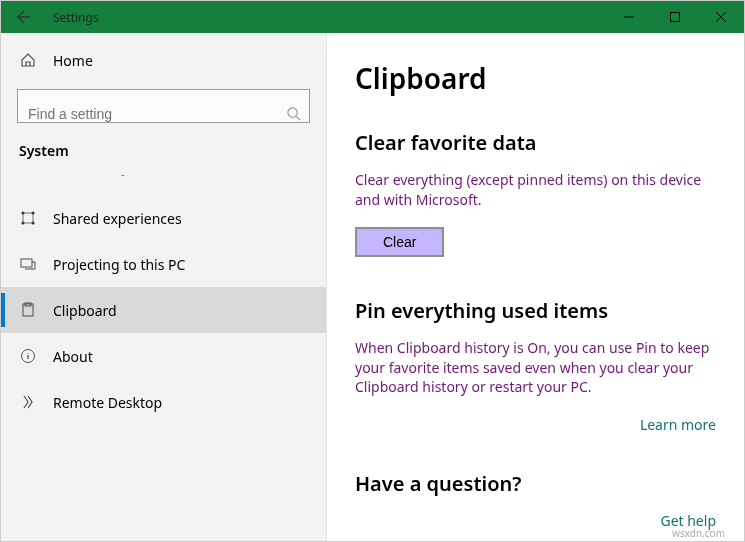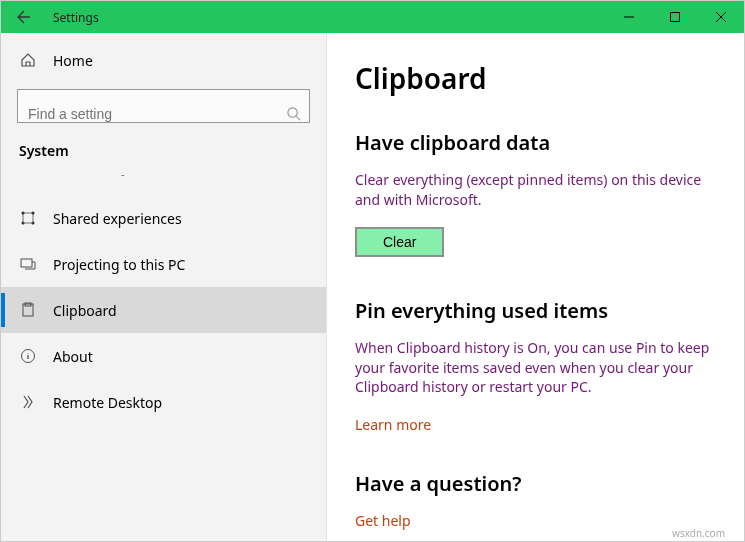--- a/index.html
+++ b/index.html
@@ -12,21 +12,21 @@
     height: 542px;
     overflow: hidden;
     display: flex;
     flex-direction: column;
     border: 1px solid #ccc;
   }
   .titlebar {
     height: 32px;
     display: flex;
     align-items: center;
-    background: #22c55e;
+    background: #15803d;
   }
   .back-btn {
     width: 46px; height: 32px;
     display: flex; align-items: center; justify-content: center;
     font-size: 16px;
   }
   .app-title { font-size: 12px; padding-left: 6px; color: #222; }
   .win-controls { margin-left: auto; display: flex; }
   .win-btn { width: 46px; height: 32px; display:flex; align-items:center; justify-content:center; font-size:14px; }
   .body { display:flex; flex:1; overflow:hidden; }
@@ -71,25 +71,25 @@
   }
   .ico { width:18px; display:flex; align-items:center; justify-content:center; font-size:15px; opacity:.85; }
   .content {
     flex:1; padding: 26px 28px 0 28px; overflow:auto;
     border-left:1px solid #e5e5e5;
   }
   h1 { font-size:28px; font-weight:600; margin-bottom: 32px; }
   h2 { font-size:20px; font-weight:600; margin-bottom: 14px; }
   .desc { font-size:14px; line-height:1.4; color:#701a75; margin-bottom: 18px; max-width: 370px; }
   .btn {
-    border:2px solid #8e8e8e; background:#86efac;
+    border:2px solid #8e8e8e; background:#c4b5fd;
     padding: 5px 26px; font-size:14px;
     display:inline-block; margin-bottom: 40px;
   }
-  .link { color:#c2410c; font-size:14px; margin-bottom: 36px; display:block; }
+  .link { color:#0f766e; font-size:14px; margin-bottom: 36px; display:block;text-align:right; }
   .footer { position:absolute; bottom:2px; right:20px; font-size:10px; color:#aaa; }
   svg { display:block; }
 </style>
 </head>
 <body>
 
 <div class="titlebar">
   <div class="back-btn">
     <svg width="16" height="16" viewBox="0 0 16 16">
         <path d="M8 2 2 8l6 6M2 8h12" stroke="#333" stroke-width="1.3" fill="none"></path>
@@ -182,21 +182,21 @@
             <path d="M4 2l4 6-4 6M8 2l4 6-4 6" stroke="#333" fill="none" stroke-width="1.2"></path>
           </svg>
       </span>
       <span>Remote Desktop</span>
     </div>
   </div>
 
   <div class="content">
     <h1>Clipboard</h1>
 
-    <h2>Have clipboard data</h2>
+    <h2>Clear favorite data</h2>
     <p class="desc">Clear everything (except pinned items) on this device and with Microsoft.</p>
     <button class="btn">Clear</button>
 
     <h2>Pin everything used items</h2>
     <p class="desc">When Clipboard history is On, you can use Pin to keep your favorite items saved even when you clear your Clipboard history or restart your PC.</p>
     <a class="link">Learn more</a>
 
     <h2>Have a question?</h2>
     <a class="link">Get help</a>
   </div>

